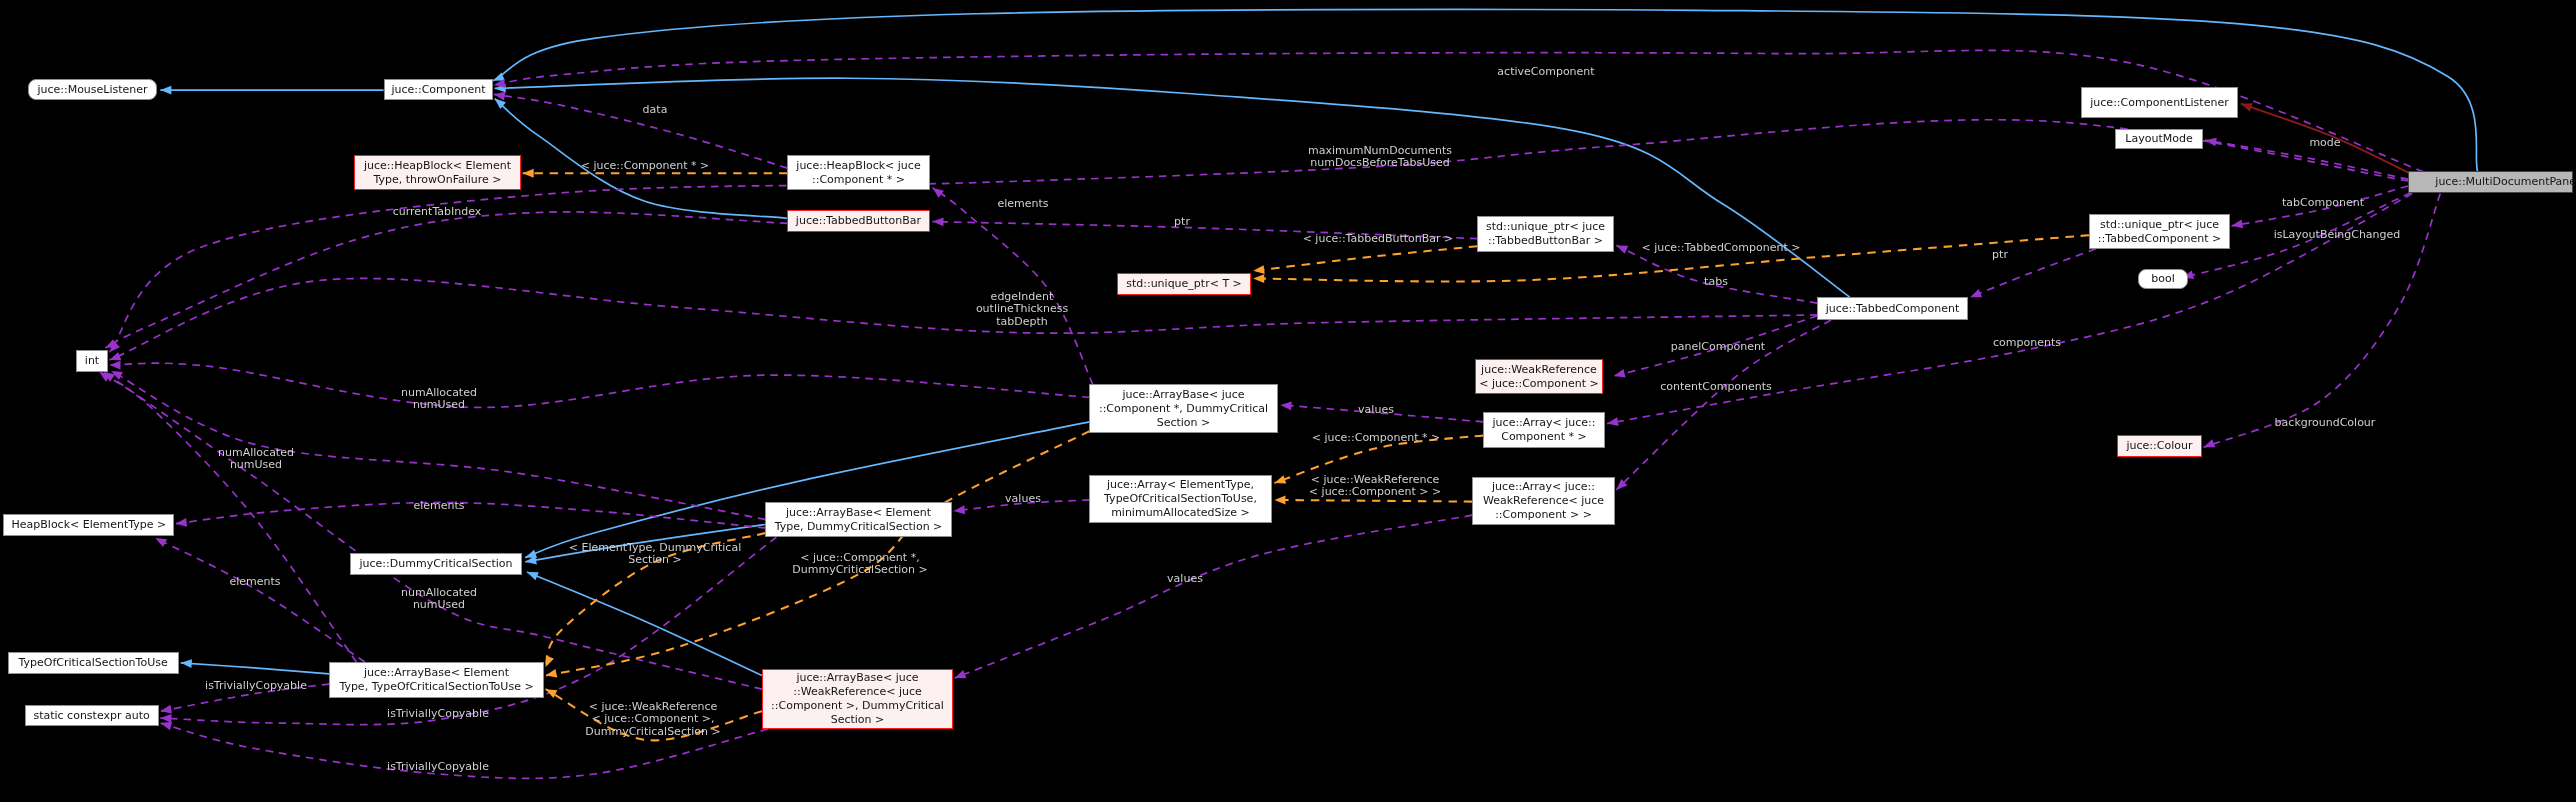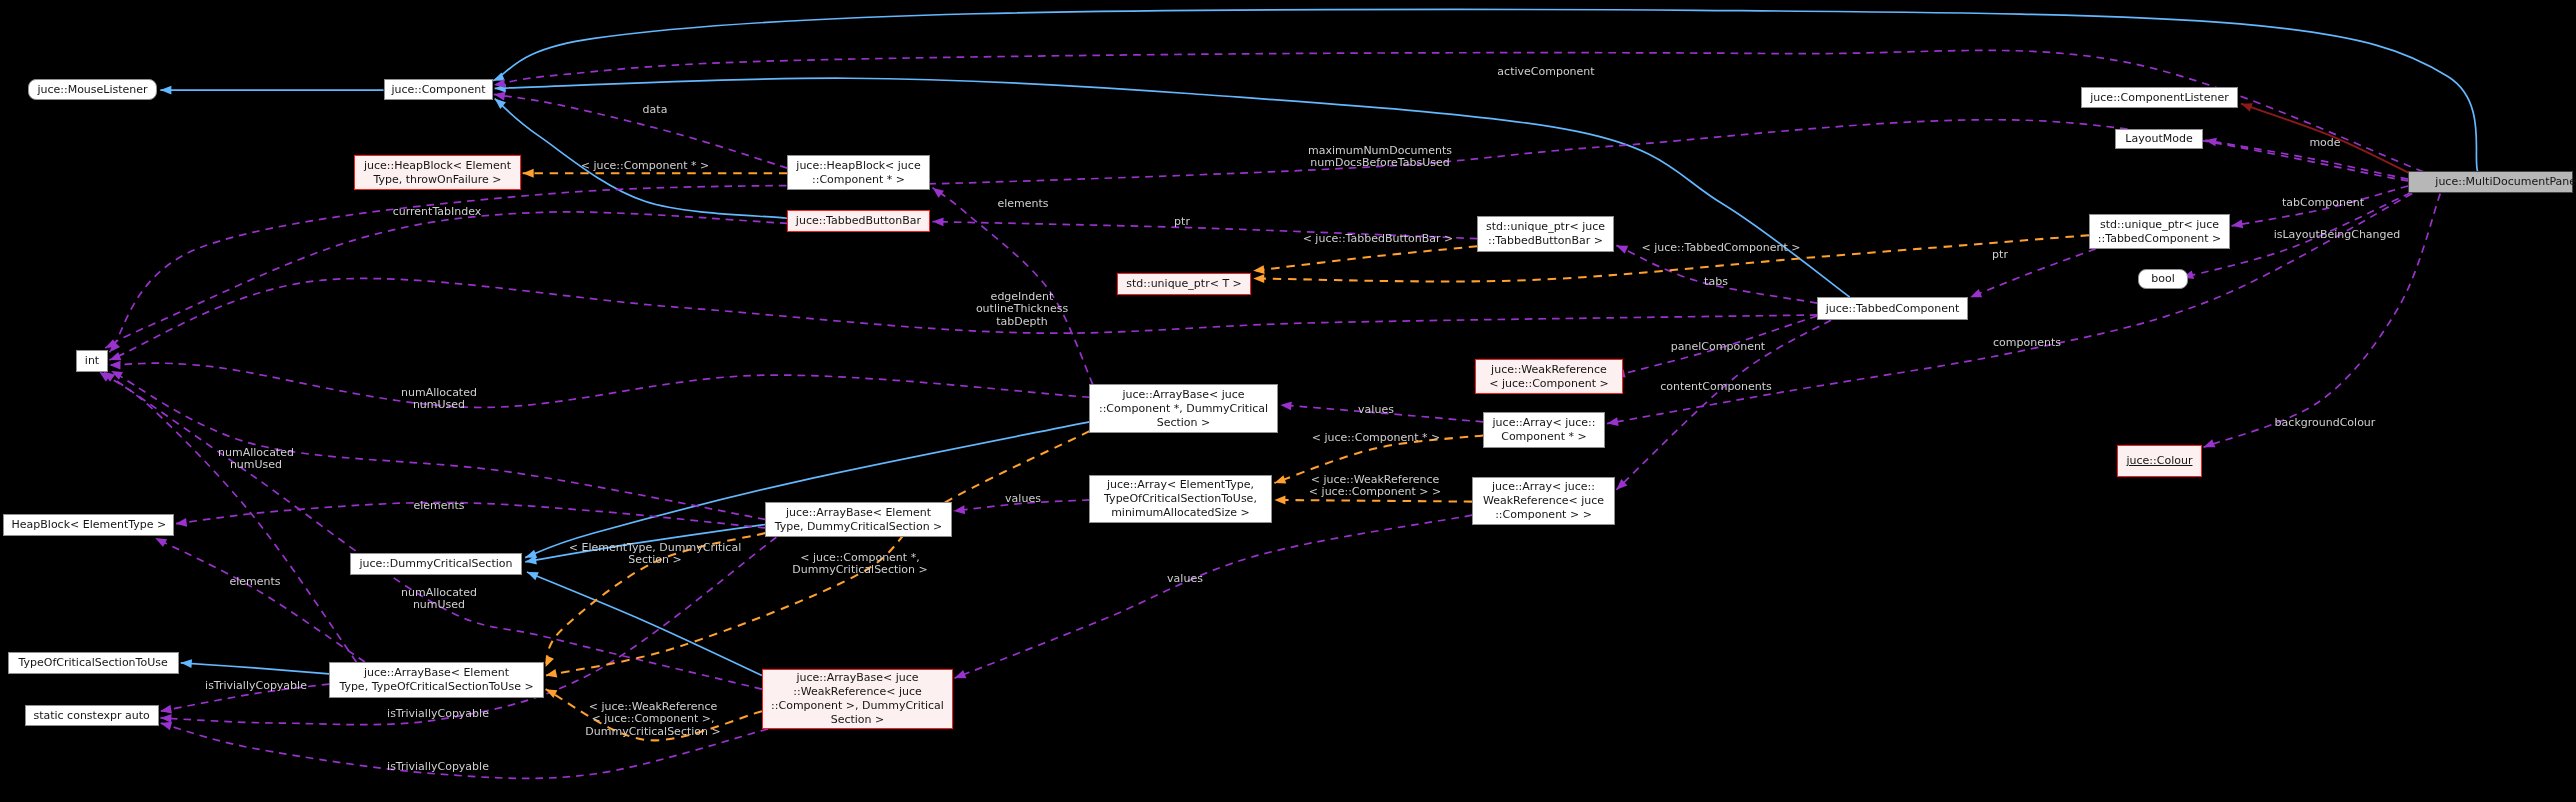--- a/index.html
+++ b/index.html
@@ -120,26 +120,26 @@
 Type, throwOnFailure &gt;</div>
       <div class="node" style="left: 787px; top: 155px; width: 143px; height: 35px;">juce::HeapBlock&lt; juce
 ::Component * &gt;</div>
       <div class="node red" style="left: 787px; top: 210px; width: 143px; height: 22px;">juce::TabbedButtonBar</div>
       <div class="node red" style="left: 1117px; top: 273px; width: 134px; height: 22px;">std::unique_ptr&lt; T &gt;</div>
       <div class="node" style="left: 1477px; top: 216px; width: 137px; height: 36px;">std::unique_ptr&lt; juce
 ::TabbedButtonBar &gt;</div>
       <div class="node" style="left: 2089px; top: 214px; width: 141px; height: 35px;">std::unique_ptr&lt; juce
 ::TabbedComponent &gt;</div>
       <div class="node" style="left: 1817px; top: 297px; width: 151px; height: 23px;">juce::TabbedComponent</div>
-      <div class="node" style="left: 2081px; top: 87px; width: 157px; height: 21px;">juce::ComponentListener</div>
+      <div class="node" style="left: 2081px; top: 87px; width: 157px; height: 31px;">juce::ComponentListener</div>
       <div class="node" style="left: 2115px; top: 129px; width: 88px; height: 20.4px;">LayoutMode</div>
       <div class="node focus" style="left: 2408px; top: 171px; width: 165px; height: 22px;">juce::MultiDocumentPanel</div>
       <div class="node" style="left: 2138px; top: 269px; width: 50px; height: 20.4px; border-radius: 8px;">bool</div>
-      <div class="node red" style="left: 2117px; top: 445px; width: 85px; height: 32px; text-decoration: underline;">juce::Colour</div>
-      <div class="node red" style="left: 1475px; top: 359px; width: 148px; height: 35px;">juce::WeakReference
+      <div class="node red" style="left: 2117px; top: 435px; width: 85px; height: 22px;">juce::Colour</div>
+      <div class="node red" style="left: 1475px; top: 359px; width: 128px; height: 35px;">juce::WeakReference
 &lt; juce::Component &gt;</div>
       <div class="node" style="left: 1483px; top: 412px; width: 122px; height: 36px;">juce::Array&lt; juce::
 Component * &gt;</div>
       <div class="node" style="left: 1472px; top: 477px; width: 143px; height: 48px;">juce::Array&lt; juce::
 WeakReference&lt; juce
 ::Component &gt; &gt;</div>
       <div class="node" style="left: 1089px; top: 384px; width: 189px; height: 49px;">juce::ArrayBase&lt; juce
 ::Component *, DummyCritical
 Section &gt;</div>
       <div class="node" style="left: 1089px; top: 475px; width: 183px; height: 48px;">juce::Array&lt; ElementType,

